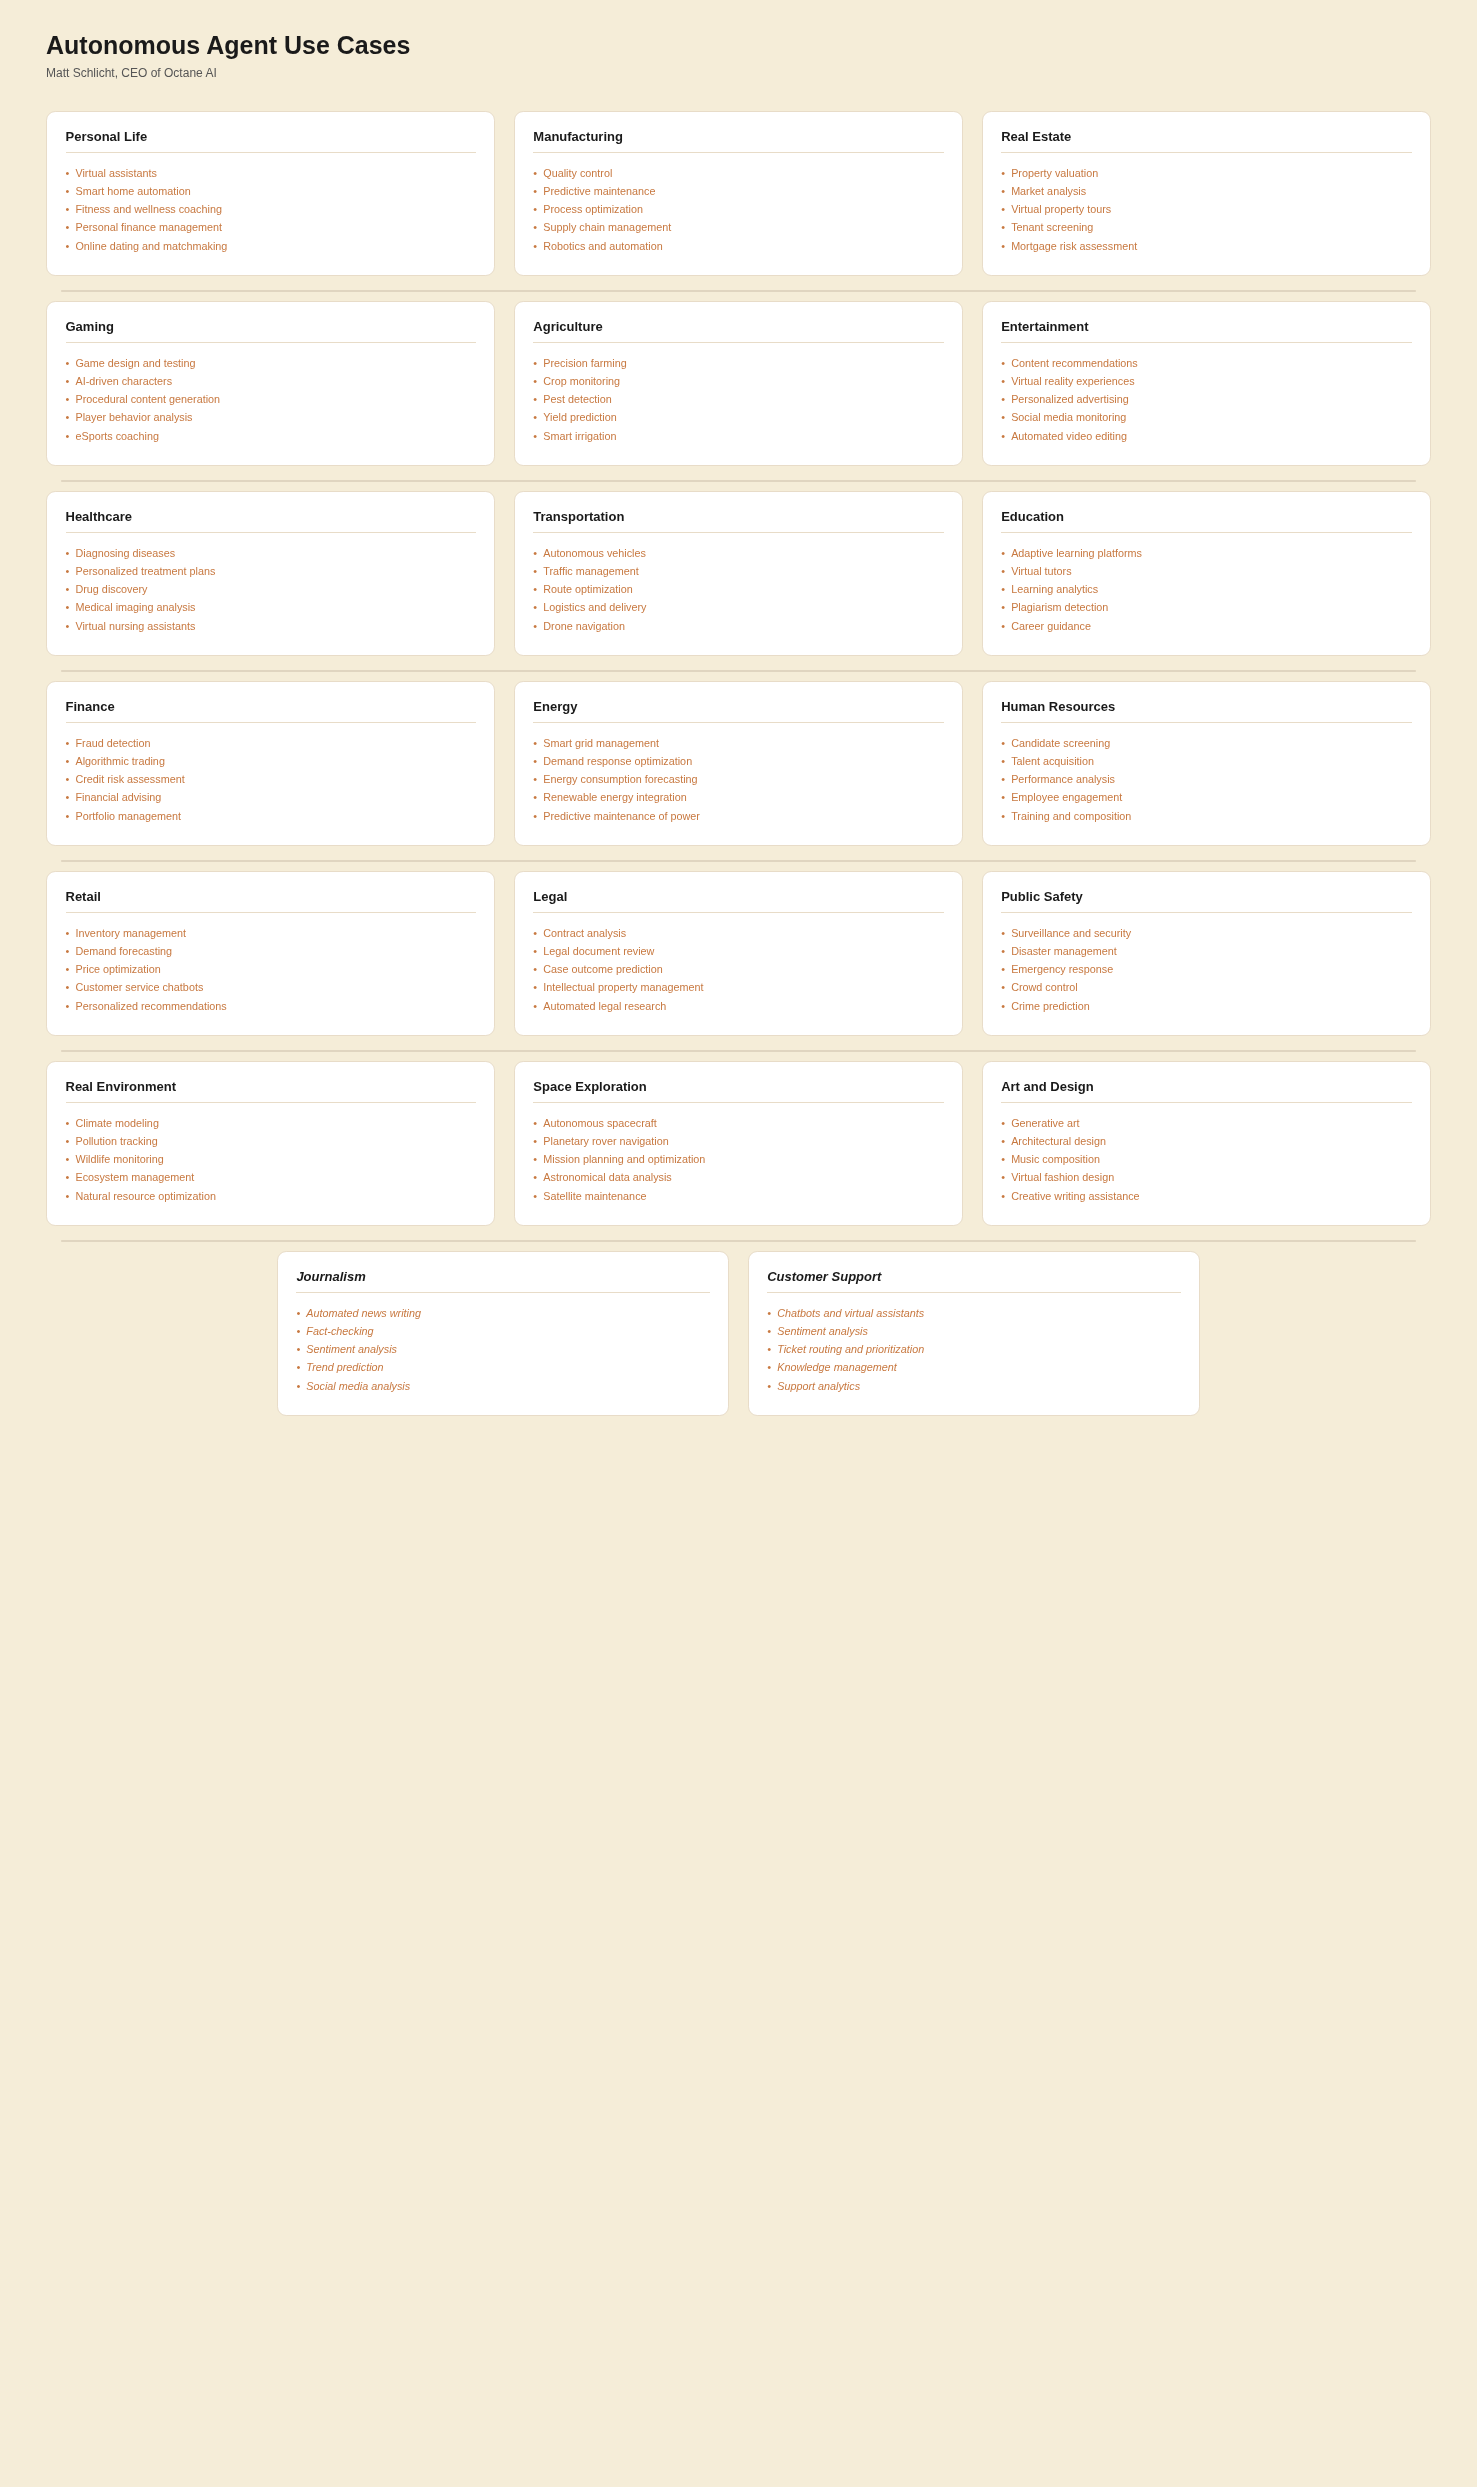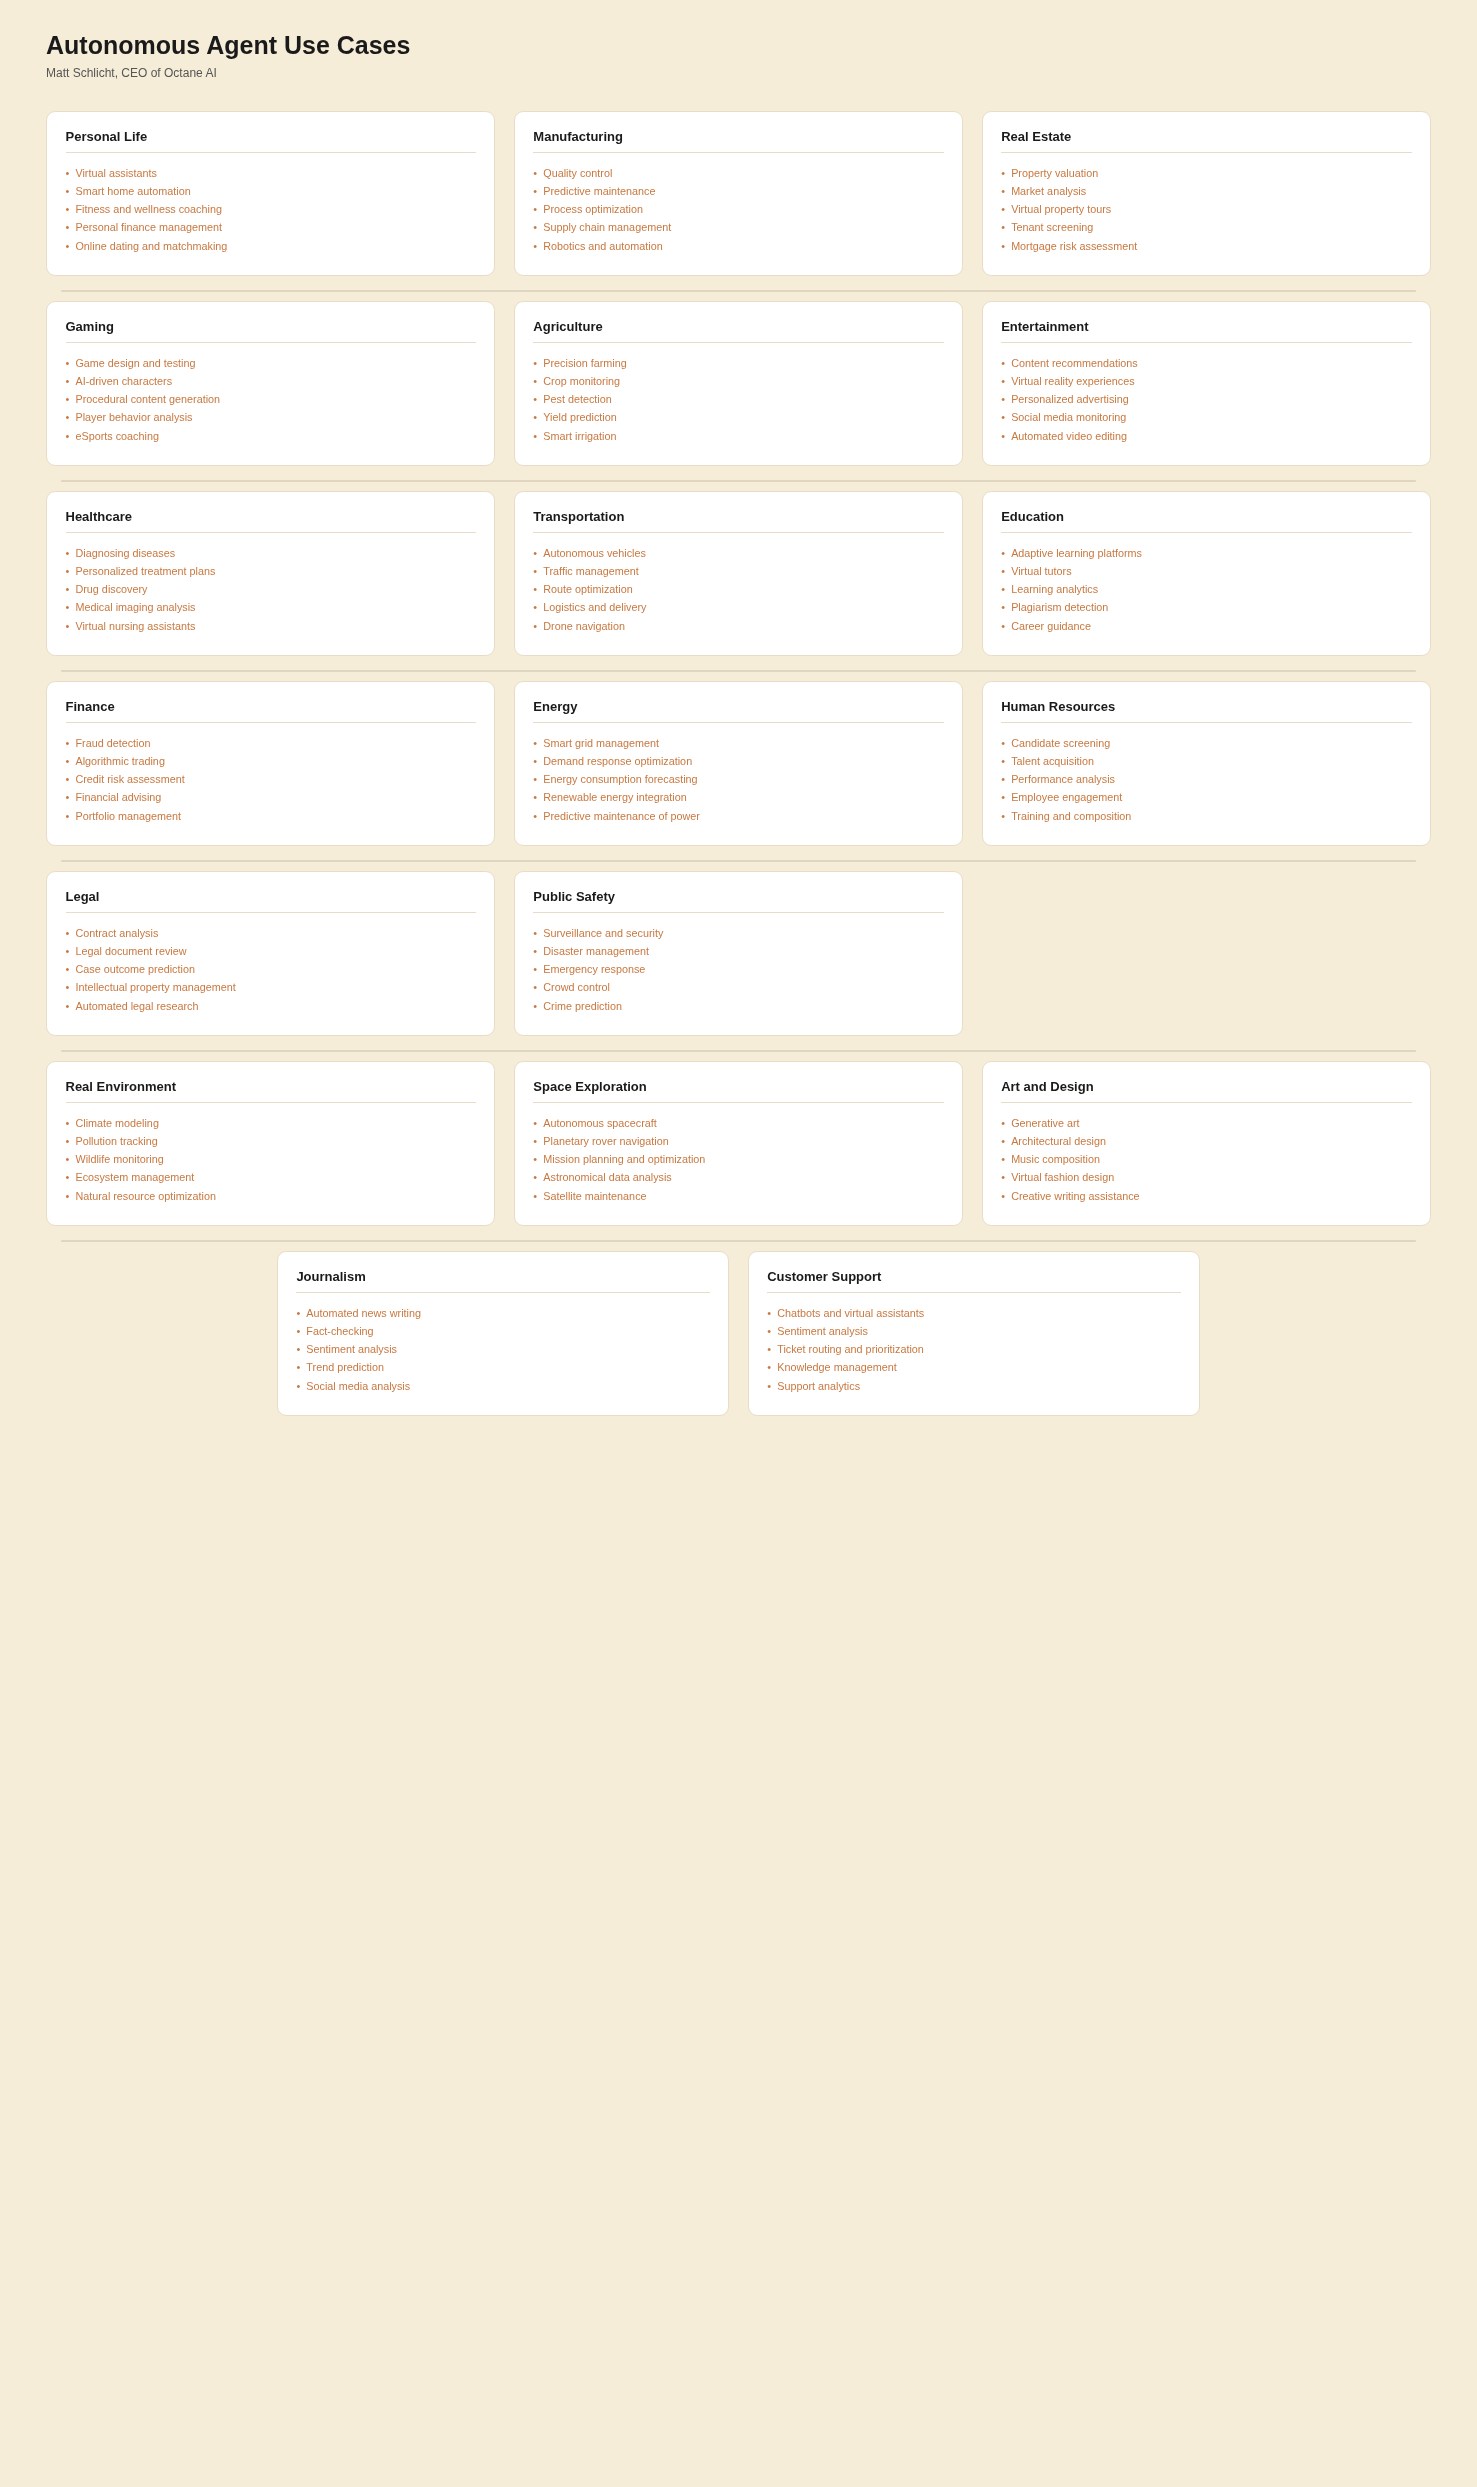--- a/index.html
+++ b/index.html
@@ -28,20 +28,21 @@
       grid-template-columns: repeat(3, 1fr);
       gap: 18.5px;
       margin-bottom: 4px;
     }
     .grid-bottom {
       display: grid;
       grid-template-columns: repeat(2, 1fr);
       gap: 18.5px;
       max-width: 66.66%;
       margin: 0 auto;
+      font-style: italic;
     }
     .card {
       background: #fff;
       border-radius: 9.2px;
       padding: 17px 18.5px 20px 18.5px;
       border: 0.8px solid #e8dcc8;
     }
     .card-title {
       font-size: 13px;
       font-weight: 800;
@@ -227,20 +228,30 @@
           <li>Employee engagement</li>
           <li>Training and composition</li>
         </ul>
       </div>
     </div>
     <div class="connector-row">
       <div class="connector-line"></div>
     </div>
     <div class="grid">
       <div class="card">
+        <div class="card-title">Retail</div>
+        <ul>
+          <li>Inventory management</li>
+          <li>Demand forecasting</li>
+          <li>Price optimization</li>
+          <li>Customer service chatbots</li>
+          <li>Personalized recommendations</li>
+        </ul>
+      </div>
+      <div class="card">
         <div class="card-title">Legal</div>
         <ul>
           <li>Contract analysis</li>
           <li>Legal document review</li>
           <li>Case outcome prediction</li>
           <li>Intellectual property management</li>
           <li>Automated legal research</li>
         </ul>
       </div>
       <div class="card">

